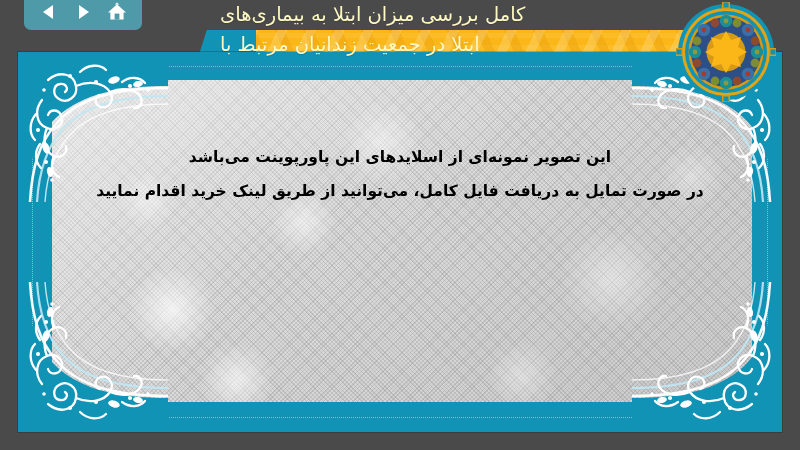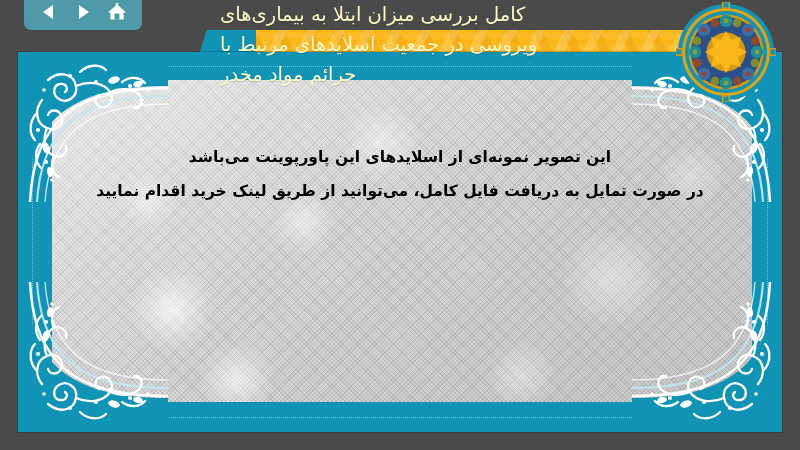--- a/index.html
+++ b/index.html
@@ -160,22 +160,21 @@
 </div>
 
 <div id="titleband">
   <div class="weave"></div>
 </div>
 <div id="pennant"></div>
 
 <div id="titlewrap">
   <div id="titletext">
     <span class="tline">کامل بررسی میزان ابتلا به بیماری‌های</span>
-    <span class="tline">ویروسی در جمعیت اسلایدهای مرتبط با</span>
-    <span class="tline">جرائم مواد مخدر</span>
+    <span class="tline">ابتلا در جمعیت زندانیان مرتبط با</span>
   </div>
 </div>
 
 <svg id="medallion" viewBox="0 0 100 100">
   <defs>
     <clipPath id="medclip">
         <circle cx="50" cy="50" r="48"></circle>
       </clipPath>
   </defs>
   <circle cx="50" cy="50" r="48" fill="#1193b5"></circle>

